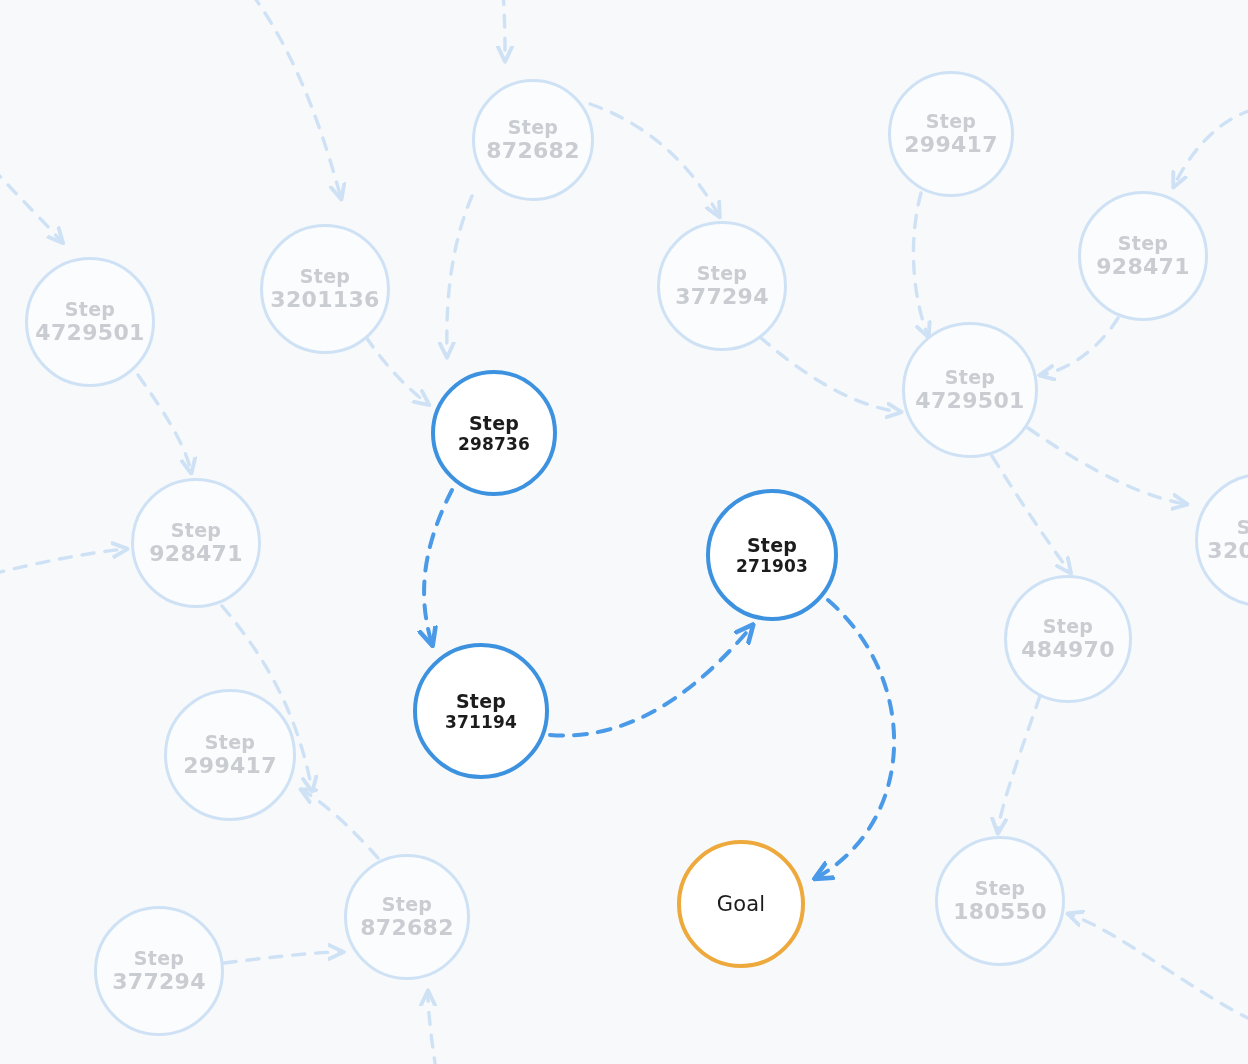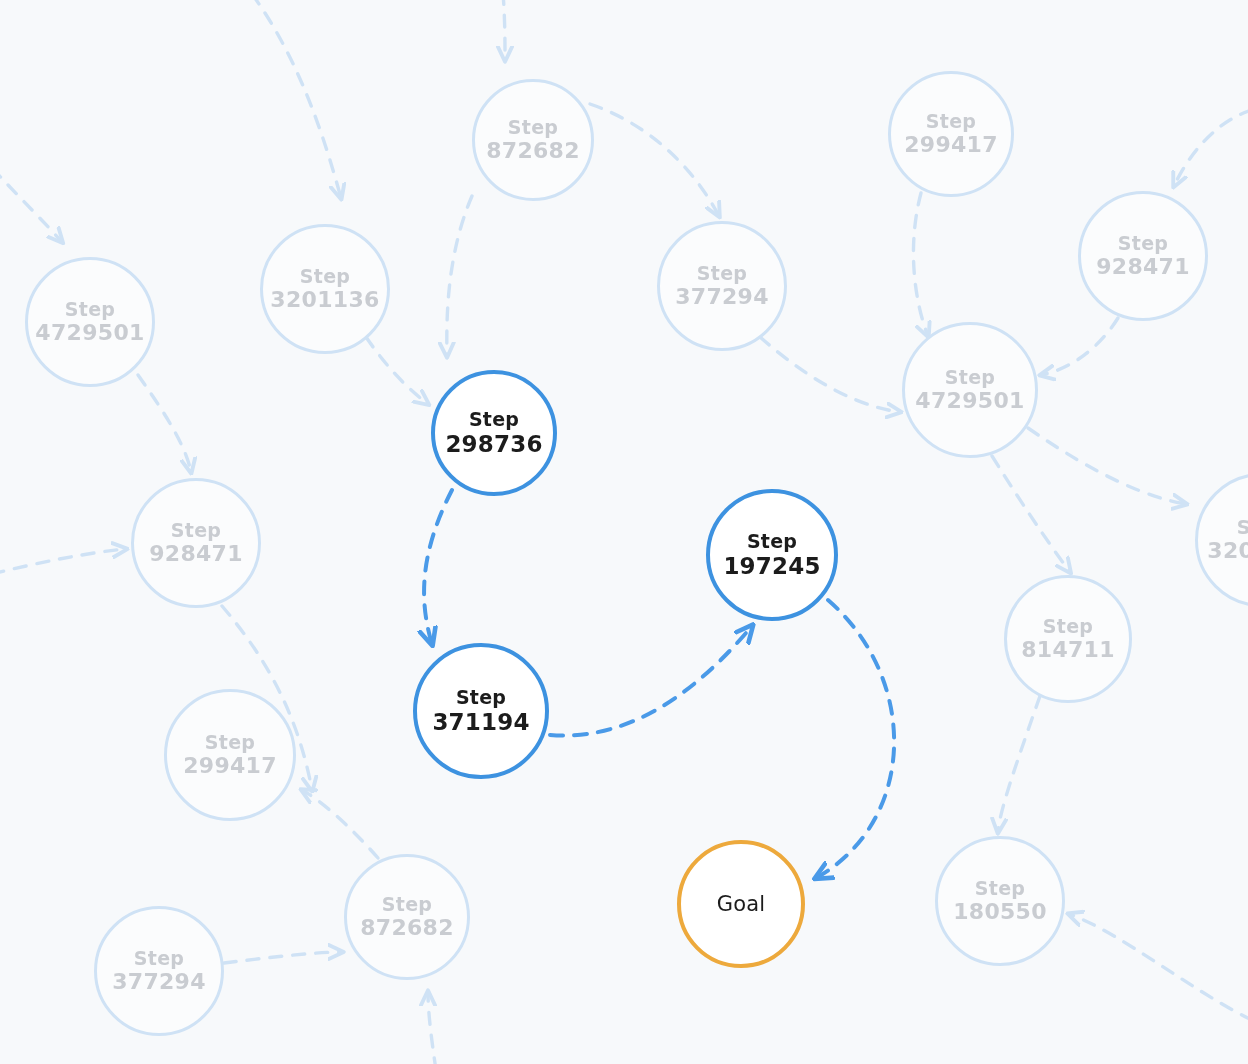--- a/index.html
+++ b/index.html
@@ -53,21 +53,21 @@
     border: 4px solid #eda93c;
     color: #1c1c1c;
     background: #ffffff;
     font-weight: 400;
   }
   .node .ln1 { display: block; }
   .node .ln2 { display: block; }
   .node.dim .ln1 { font-size: 19px; letter-spacing: 0.3px; }
   .node.dim .ln2 { font-size: 22px; letter-spacing: 0.3px; }
   .node.active .ln1 { font-size: 19px; letter-spacing: 0.2px; }
-  .node.active .ln2 { font-size: 23px; letter-spacing: 0.2px; }
+  .node.active .ln2 { font-size: 17px; letter-spacing: 0.2px; }
   .node.goal .ln1 { font-size: 21px; letter-spacing: 0.2px; }
 </style>
 </head>
 <body>
 
 <div id="canvas">
 
   <svg id="edge-layer" viewBox="0 0 1248 1064" xmlns="http://www.w3.org/2000/svg">
     <defs>
       <marker id="arrow-dim" viewBox="0 0 10 10" refX="8" refY="5" markerWidth="5.2" markerHeight="5.2" orient="auto-start-reverse">
@@ -140,25 +140,25 @@
       <div class="node dim" style="left: 131px; top: 478px; width: 130px; height: 130px;">
         <span class="ln1">Step</span>
         <span class="ln2">928471</span>
       </div>
       <div class="node dim" style="left: 1195px; top: 473px; width: 134px; height: 134px;">
         <span class="ln1">Step</span>
         <span class="ln2">3201136</span>
       </div>
       <div class="node active" style="left: 706px; top: 489px; width: 132px; height: 132px;">
         <span class="ln1">Step</span>
-        <span class="ln2">197245</span>
+        <span class="ln2">271903</span>
       </div>
       <div class="node dim" style="left: 1004px; top: 575px; width: 128px; height: 128px;">
         <span class="ln1">Step</span>
-        <span class="ln2">814711</span>
+        <span class="ln2">484970</span>
       </div>
       <div class="node active" style="left: 413px; top: 643px; width: 136px; height: 136px;">
         <span class="ln1">Step</span>
         <span class="ln2">371194</span>
       </div>
       <div class="node dim" style="left: 164px; top: 689px; width: 132px; height: 132px;">
         <span class="ln1">Step</span>
         <span class="ln2">299417</span>
       </div>
       <div class="node goal" style="left: 677px; top: 840px; width: 128px; height: 128px;">

